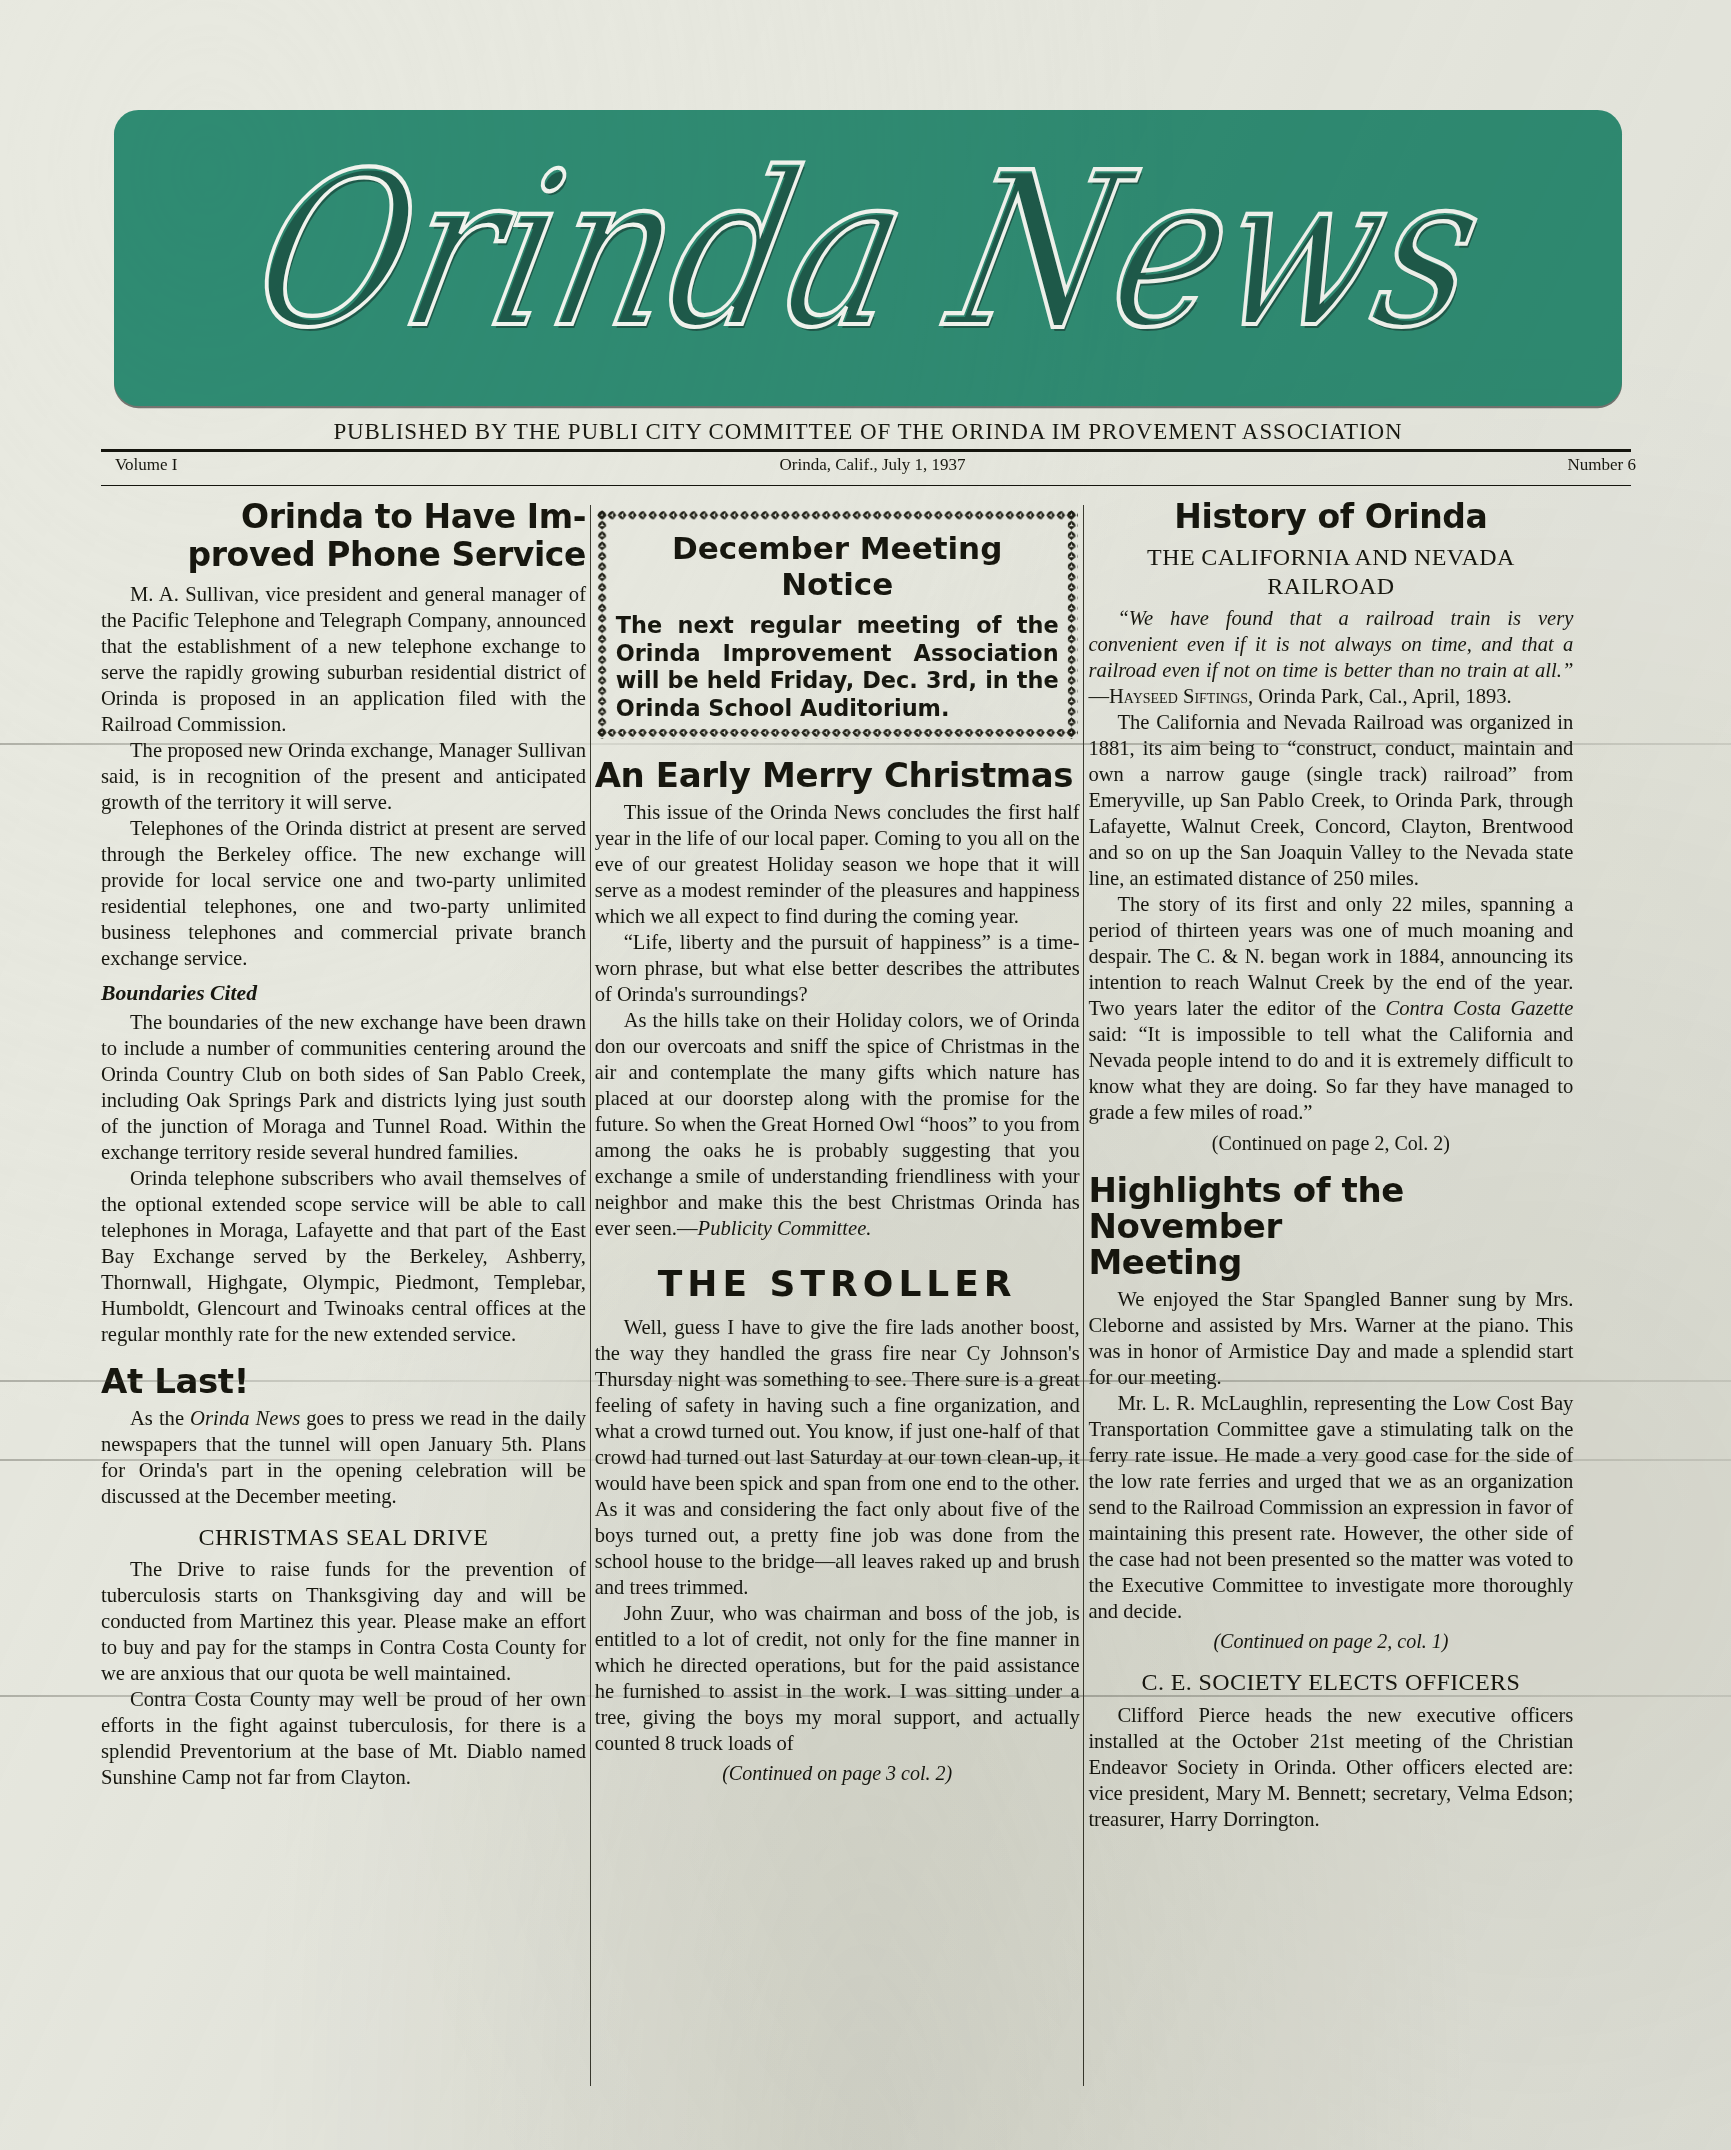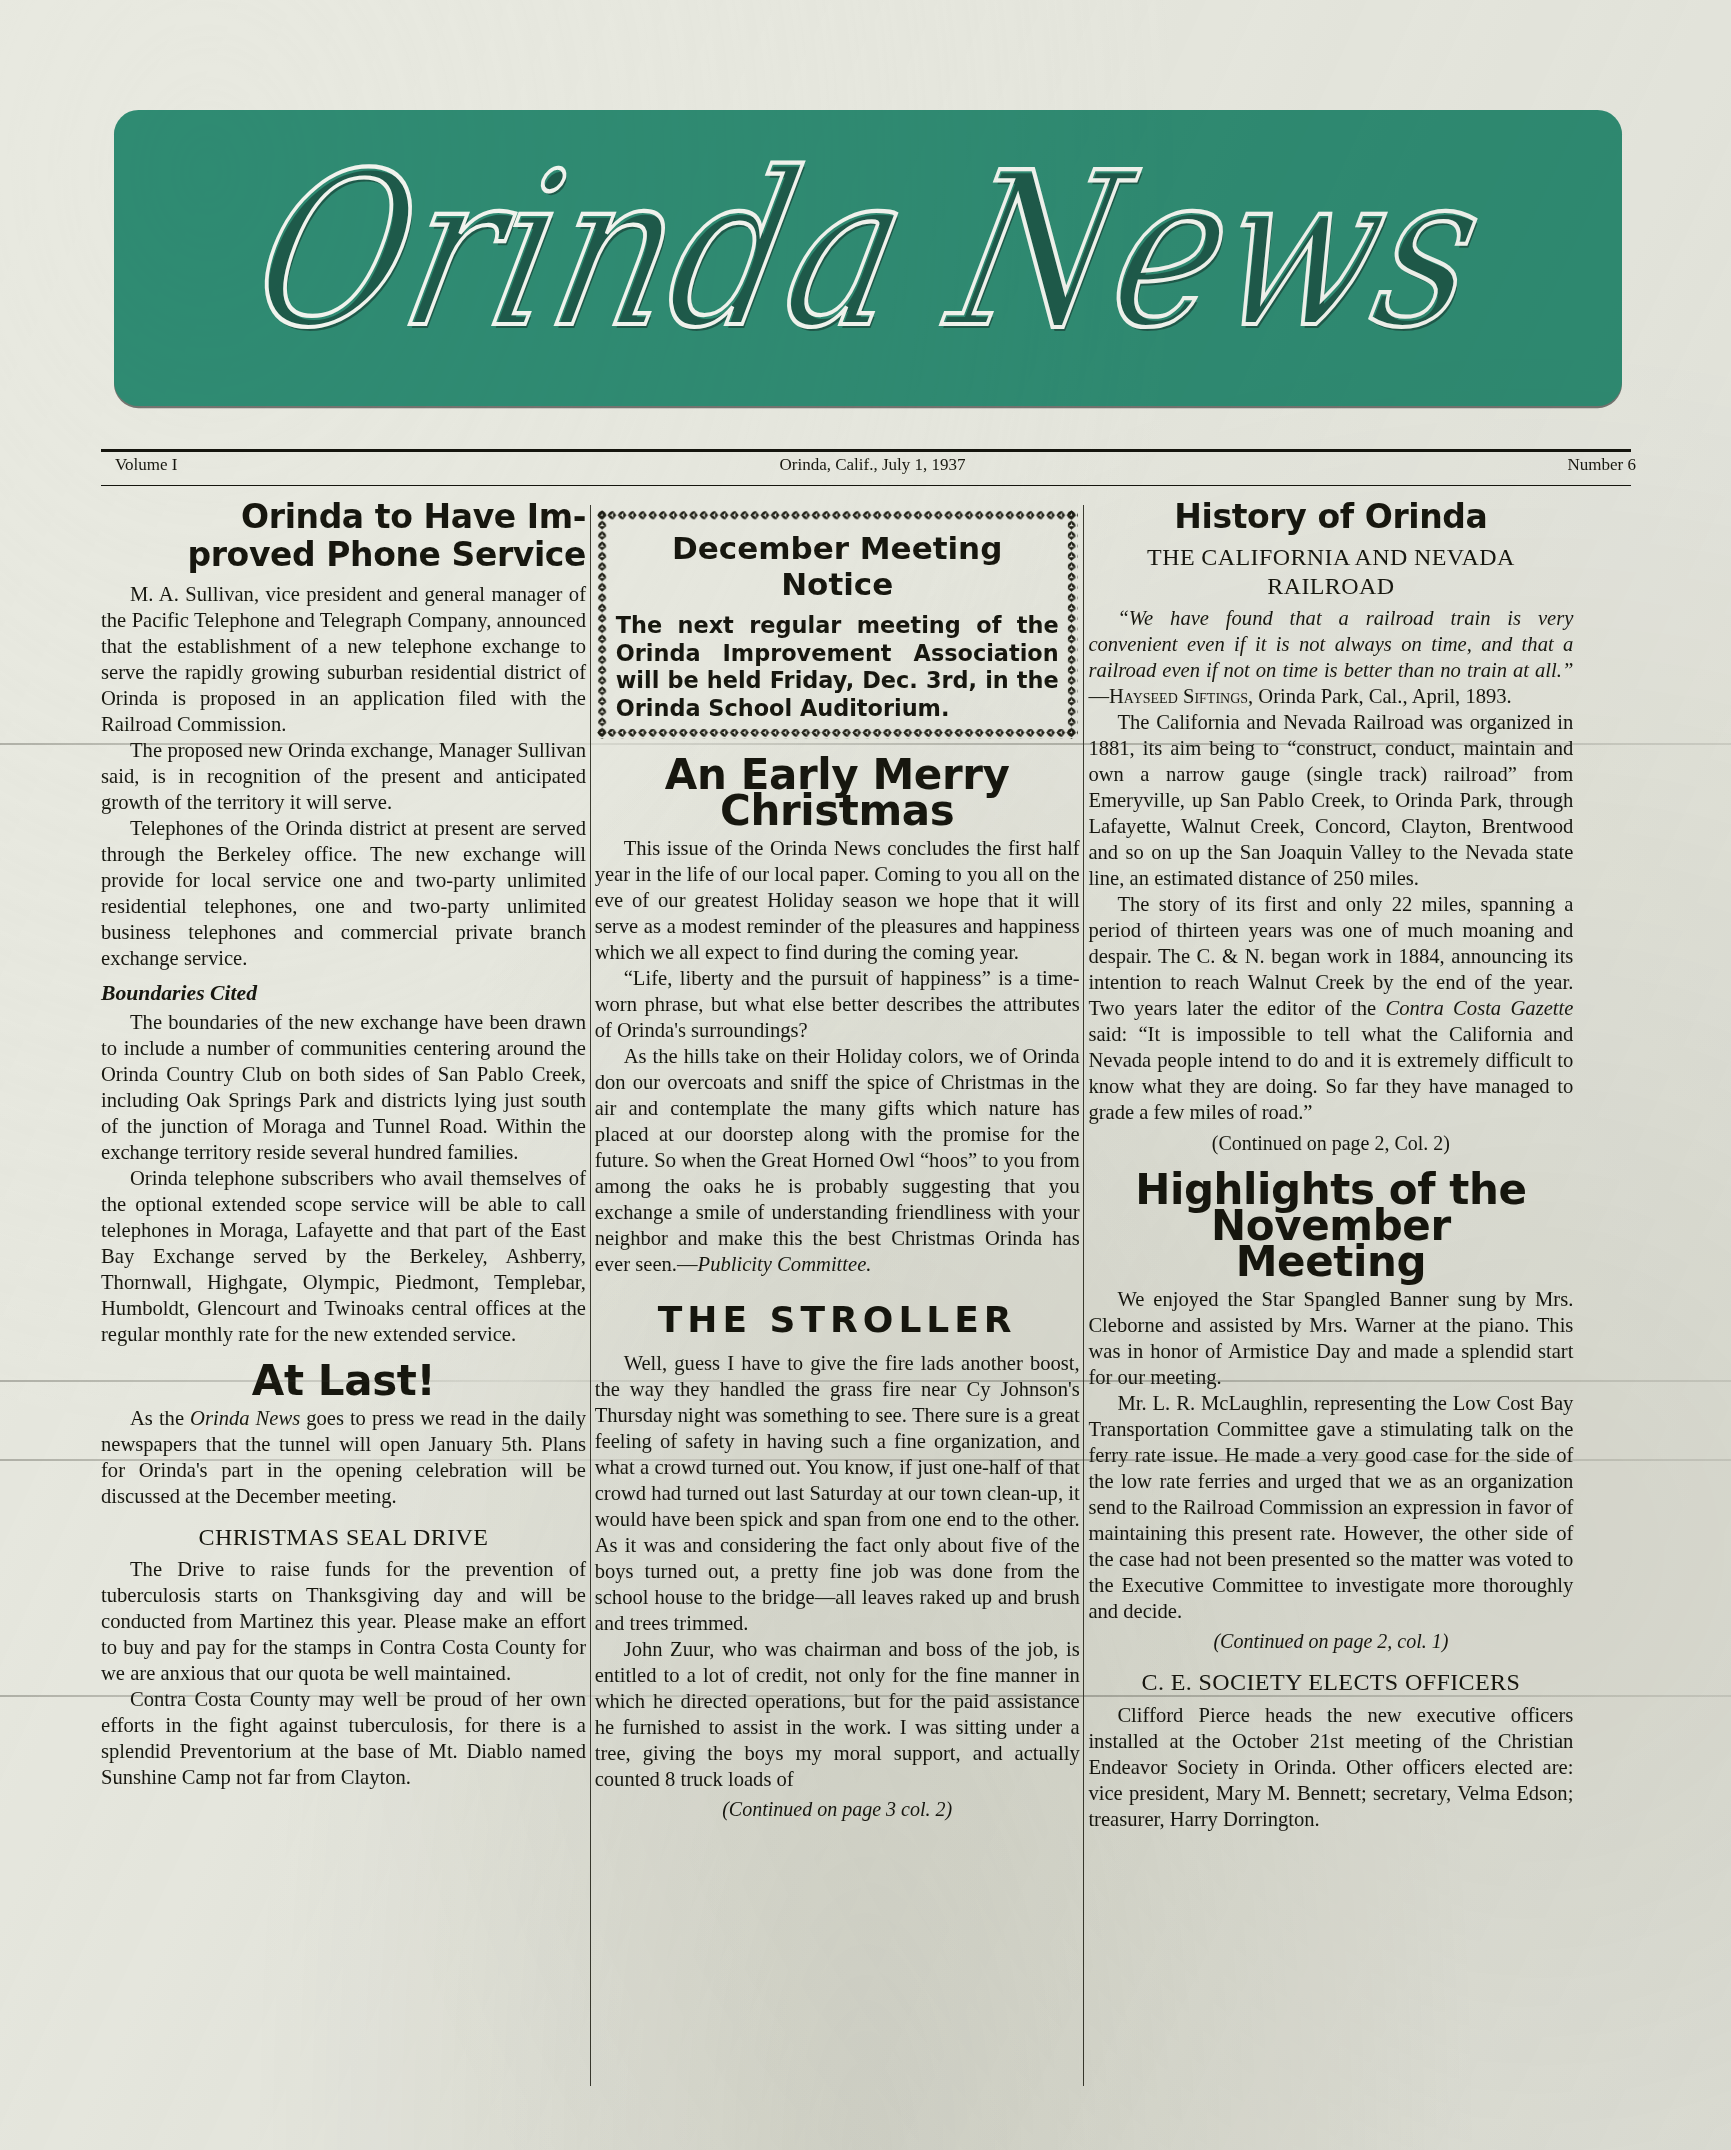--- a/index.html
+++ b/index.html
@@ -156,23 +156,23 @@
     font-size: 33px;
     line-height: 38px;
     text-align: right;
     letter-spacing: -0.4px;
   }
   h1.head-sans.c { text-align: center; }
   h2.head-sans-sm {
     margin: 16px 0 5.8px 0;
     font-family: "DejaVu Sans", sans-serif;
     font-weight: bold;
-    font-size: 42px;
+    font-size: 34px;
     line-height: 36px;
-    text-align: center;
+    text-align: left;
     letter-spacing: -0.4px;
   }
   h3.head-caps {
     margin: 14.4px 0 4.3px 0;
     font-family: "Liberation Serif", serif;
     font-weight: normal;
     font-size: 24px;
     line-height: 29px;
     text-align: center;
     letter-spacing: 0.4px;
@@ -245,20 +245,21 @@
 </style>
 </head>
 <body>
 
 <div class="page">
 
   <div class="masthead">
     <div class="masthead-title">Orinda News</div>
   </div>
 
+  <div class="publisher-line">PUBLISHED BY THE PUBLI CITY COMMITTEE OF THE ORINDA IM PROVEMENT ASSOCIATION</div>
 
   <div class="rule-heavy rule-1"></div>
   <div class="rule-thin rule-2"></div>
 
   <div class="folio">
     <div>Volume I</div>
     <div class="folio-center">Orinda, Calif., July 1, 1937</div>
     <div>Number 6</div>
   </div>
 

